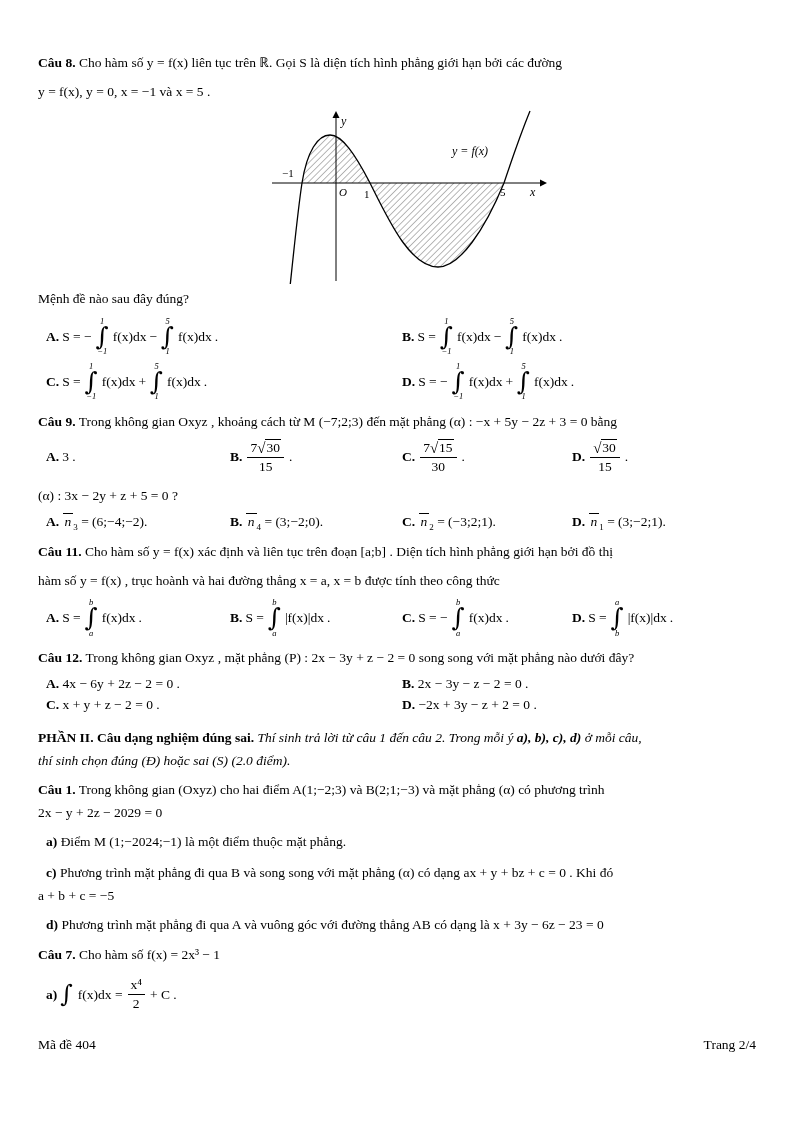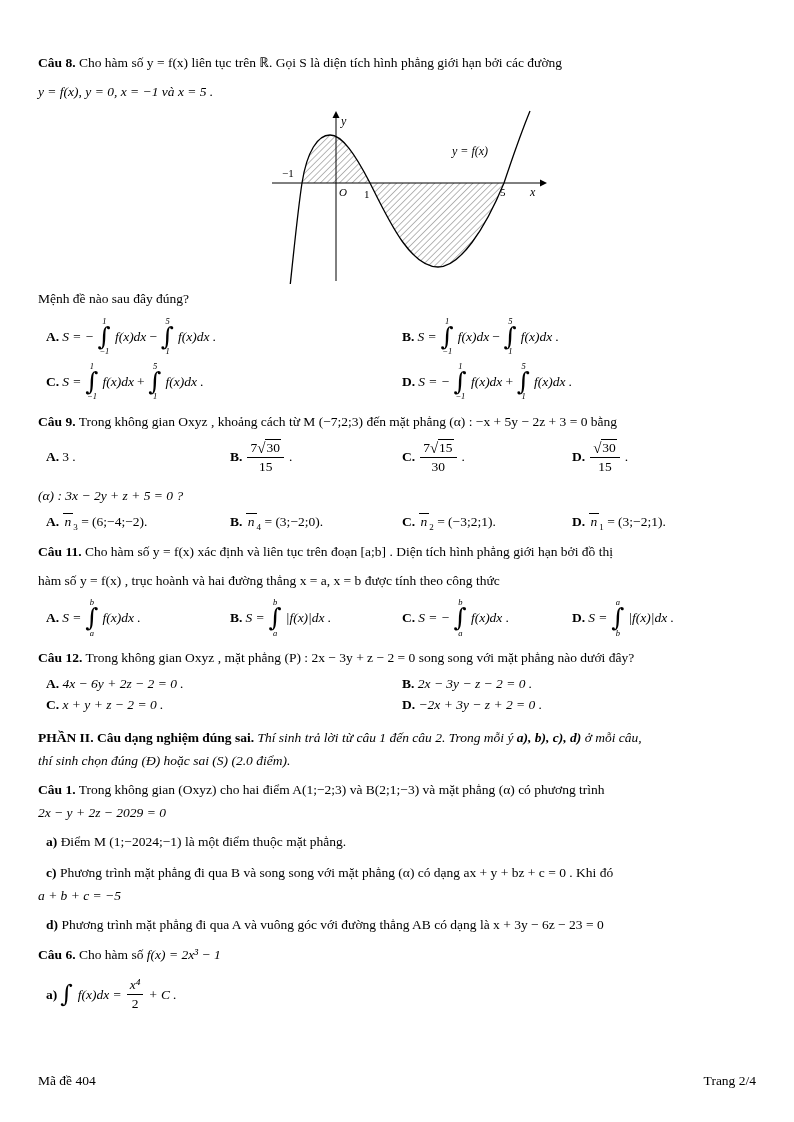--- a/index.html
+++ b/index.html
@@ -2,21 +2,21 @@
 <html lang="vi"><head>
 <meta charset="utf-8">
 <style>
   html,body{margin:0;padding:0;background:#ffffff;}
   .page{position:relative;width:794px;height:1122px;margin:16px auto;background:#fff;
         box-sizing:border-box;padding:36px 38px 0 38px;color:#000;
         font-family:"Liberation Serif", serif;font-size:13.5px;}
   p{margin:0;}
   .ln{line-height:1.6;margin-bottom:7px;}
   .qt{font-weight:bold;}
-  .math{font-style:italic;}
+  .math{}
   .graph{width:290px;height:175px;margin:2px 0 4px 222px;display:block;}
   .optrow{display:grid;padding-left:8px;margin-bottom:5px;align-items:center;}
   .cols4{grid-template-columns:184px 172px 170px 1fr;}
   .cols2{grid-template-columns:356px 1fr;}
   .opt{white-space:nowrap;}
   .ml{display:inline-flex;align-items:center;gap:3px;font-family:"Liberation Serif",serif;}
   .integral{display:inline-flex;flex-direction:column;align-items:center;line-height:1;margin:0 1px;}
   .isym{font-size:25px;line-height:.85;font-family:"DejaVu Serif",serif;}
   .isym-plain{font-size:24px;line-height:.9;font-family:"DejaVu Serif",serif;margin-right:2px;}
   .ilim{font-size:8.5px;line-height:1.1;font-style:italic;}
@@ -24,21 +24,21 @@
   .frac .num{border-bottom:1px solid #000;padding:0 3px 1px 3px;display:inline-flex;align-items:flex-end;}
   .frac .den{padding-top:1px;}
   .rad{border-top:1px solid #000;padding:0 1px;}
   .rtsign{font-size:15px;line-height:1;}
   .vecbar{font-style:italic;display:inline-block;border-top:1px solid #000;line-height:1.05;padding:1px 2px 0 2px;}
   .vsub{font-size:9px;}
   .itsec{font-style:italic;}
   .bisec{font-style:italic;font-weight:bold;}
   .p2item{padding-left:8px;line-height:1.6;margin-bottom:9px;}
   .eqline{line-height:1.6;margin-bottom:7px;}
-  .footer{position:absolute;left:38px;right:38px;top:1056px;display:flex;justify-content:space-between;line-height:1.4;}
+  .footer{position:absolute;left:38px;right:38px;top:1020px;display:flex;justify-content:space-between;line-height:1.4;}
   section{display:block;}
   #q9,#q10,#q11,#q12{margin-top:9px;}
   #part2{margin-top:14px;}
   #p2q2 .ml{margin-top:4px;}
 </style>
 </head>
 <body>
 
 <div class="page">
 
@@ -361,21 +361,21 @@
     </p>
     <p class="eqline math">a + b + c = −5</p>
     <p class="p2item">
       <b class="qt">d)</b>
       <span>Phương trình mặt phẳng đi qua A và vuông góc với đường thẳng AB có dạng là x + 3y − 6z − 23 = 0</span>
     </p>
   </section>
 
   <section id="p2q2">
     <p class="ln">
-      <b class="qt">Câu 6.</b>
+      <b class="qt">Câu 7.</b>
       <span>Cho hàm số</span>
       <span class="math">f(x) = 2x³ − 1</span>
     </p>
     <p class="p2item">
       <span class="ml">
         <b class="qt">a)</b>
         <span class="isym-plain">∫</span>
         <span class="math">f(x)dx =</span>
         <span class="frac">
           <span class="num math">x⁴</span>

